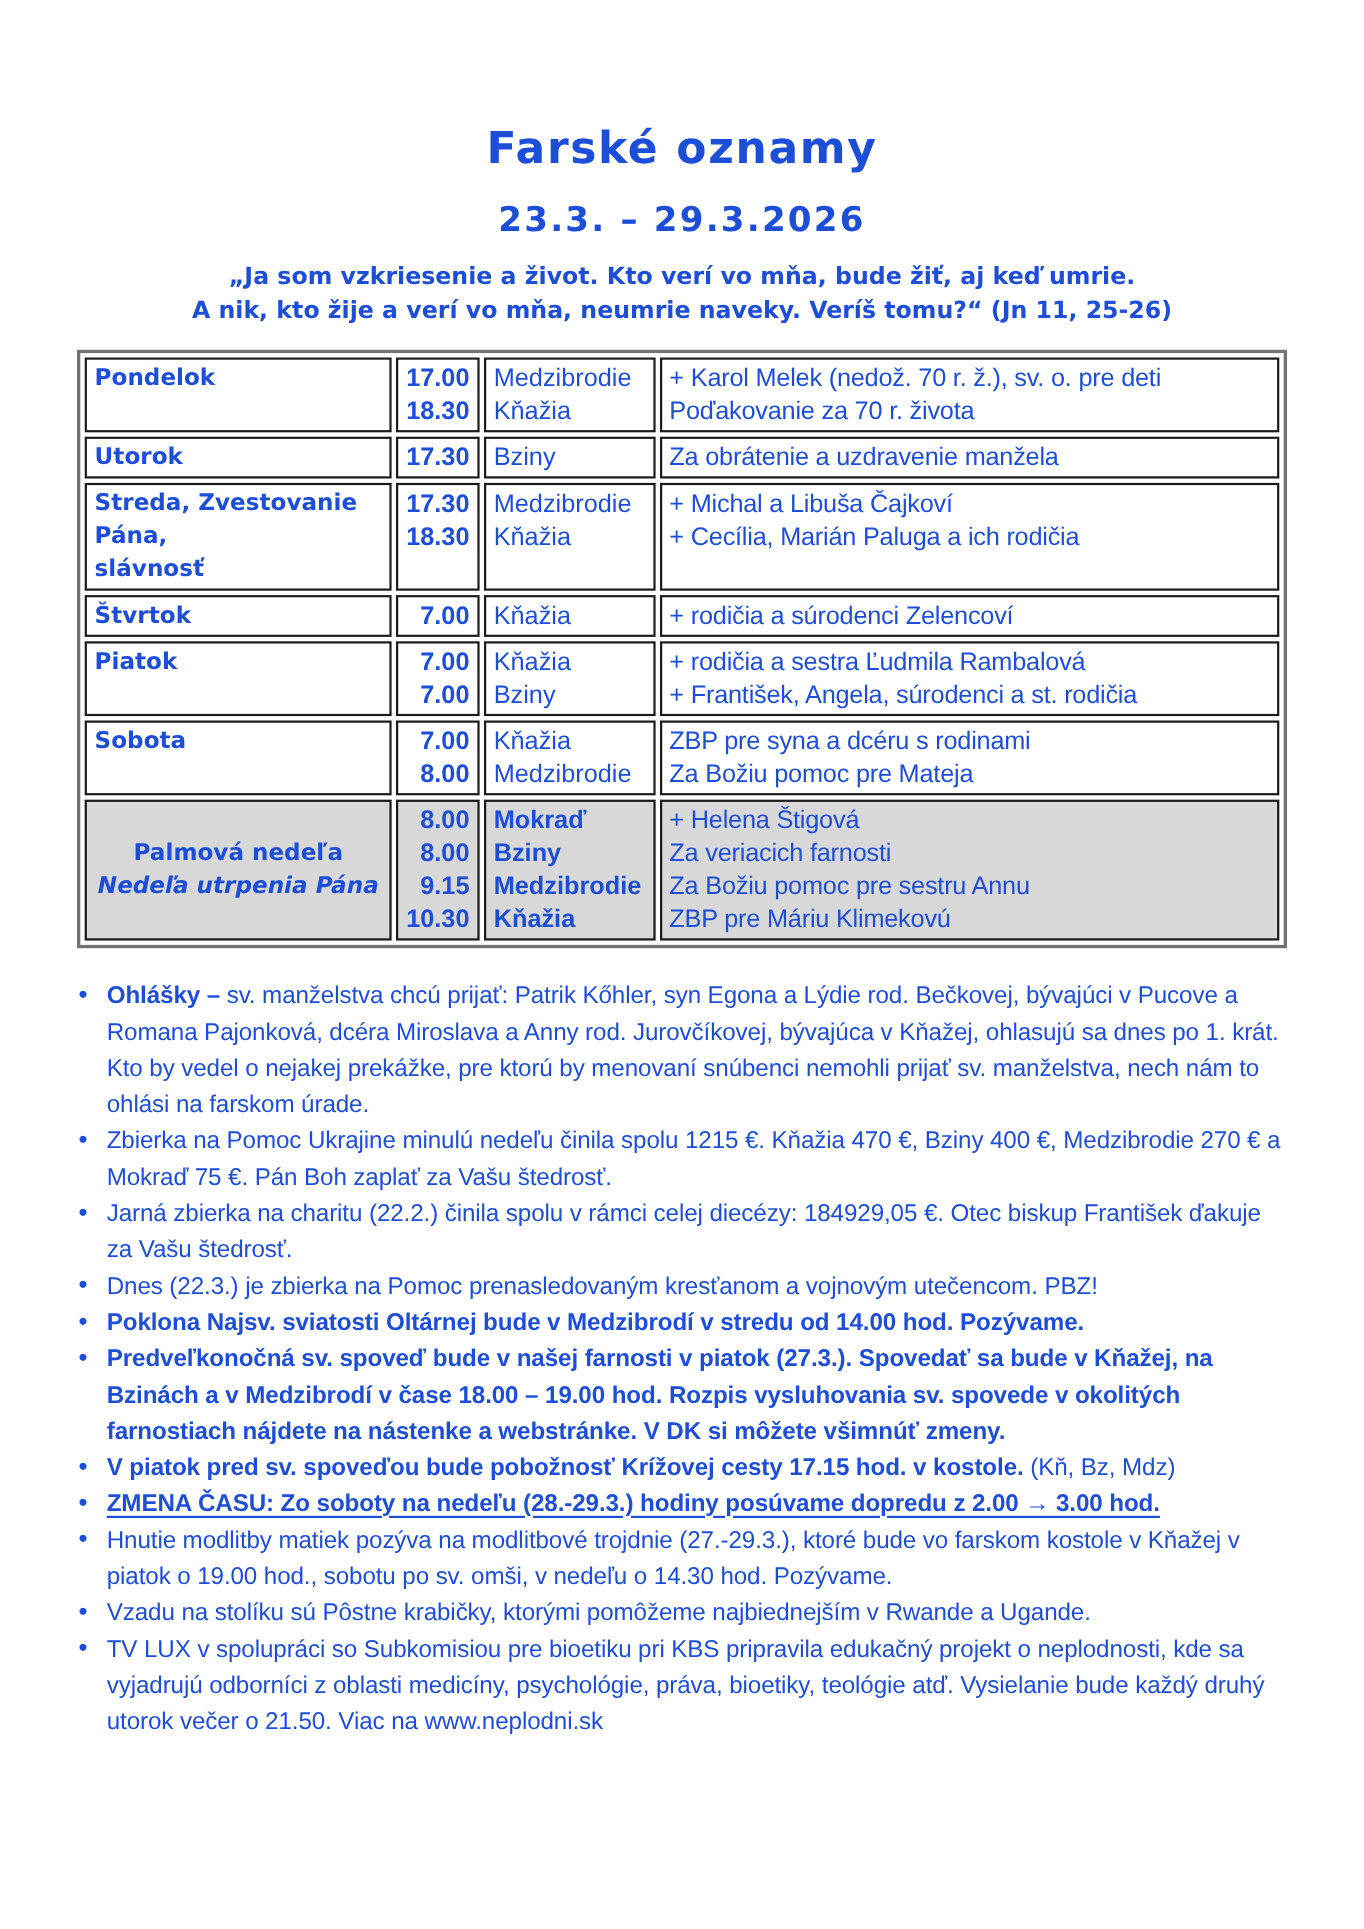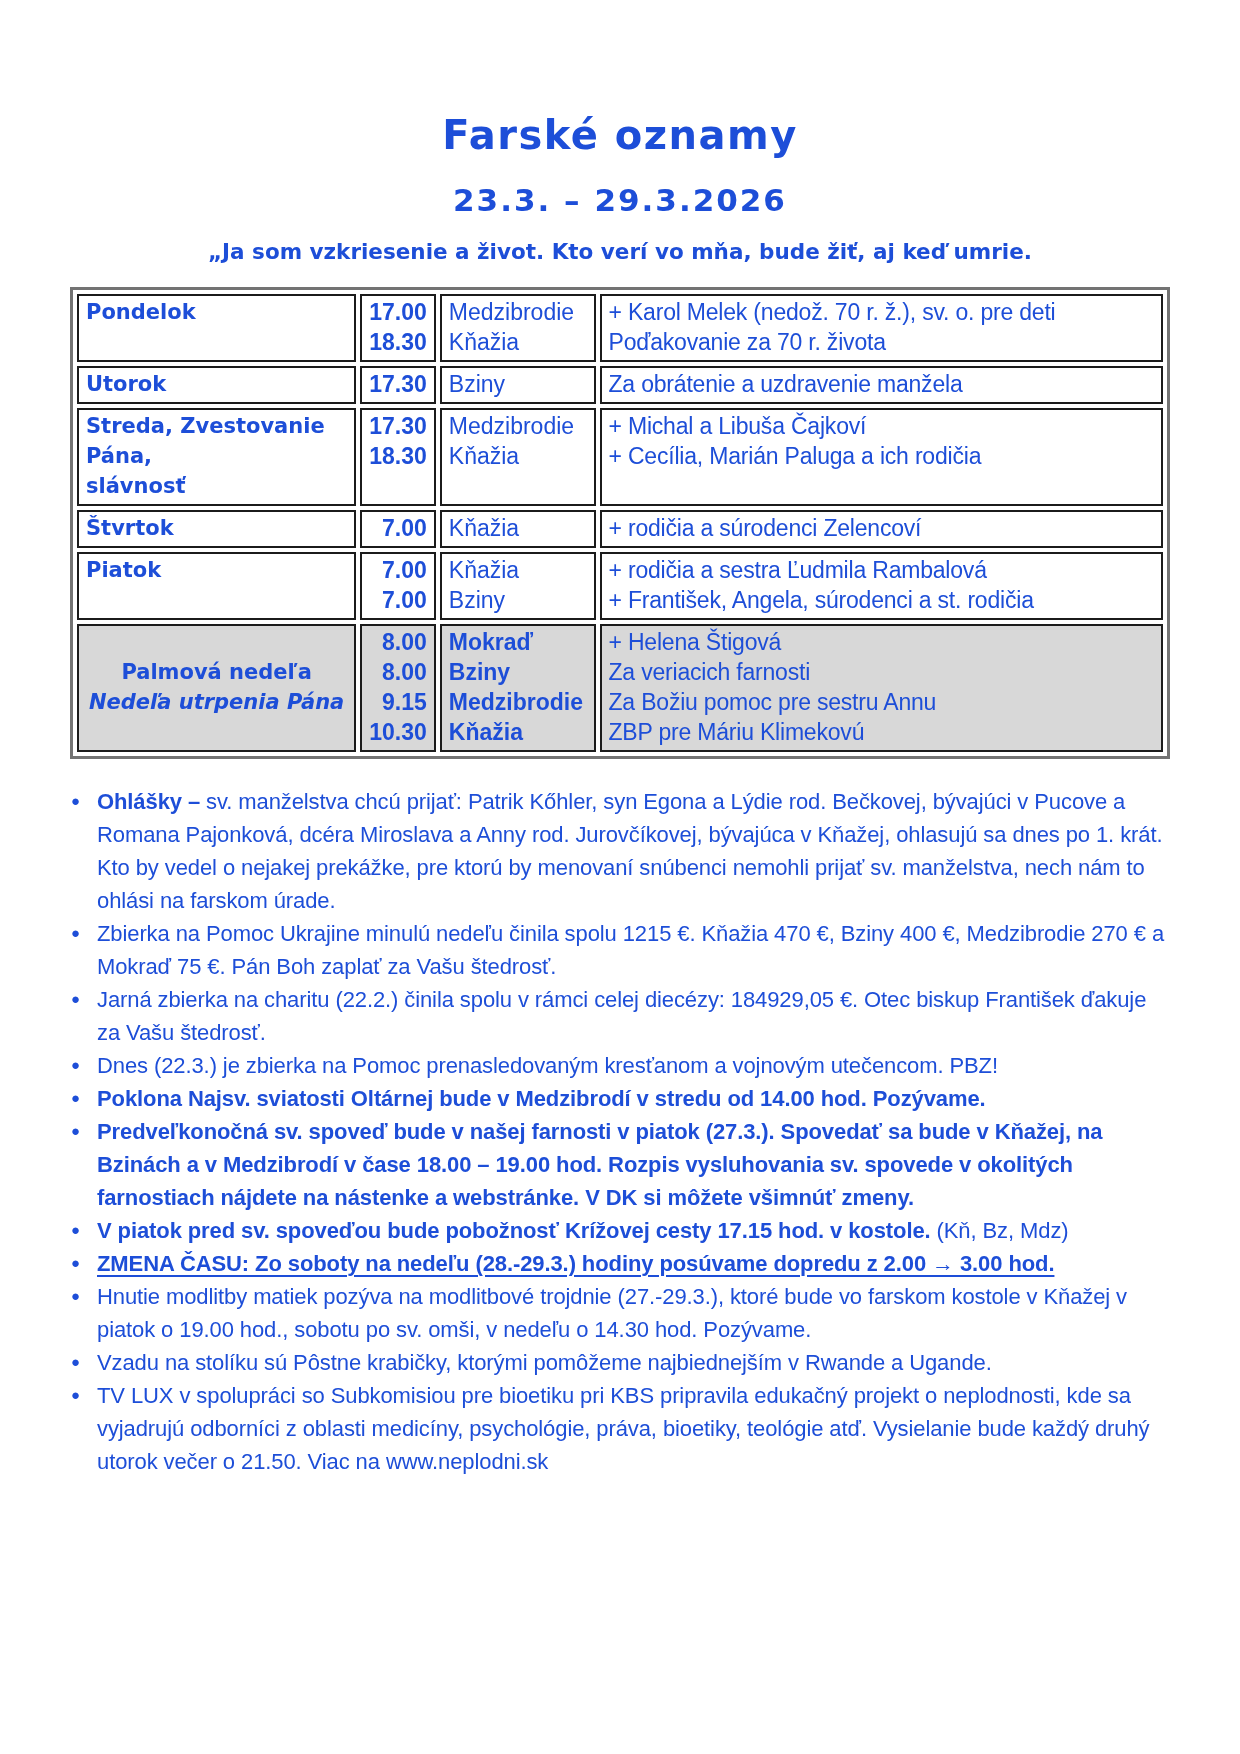--- a/index.html
+++ b/index.html
@@ -96,20 +96,21 @@
 </head>
 <body>
 
 <div class="page">
 
   <h1 class="title">Farské oznamy</h1>
   <div class="date-range">23.3. – 29.3.2026</div>
 
   <div class="quote">
     <div>„Ja som vzkriesenie a život. Kto verí vo mňa, bude žiť, aj keď umrie.</div>
+    <div>A nik, kto žije a verí vo mňa, neumrie naveky. Veríš tomu?“ (Jn 11, 25-26)</div>
   </div>
 
   <table class="schedule">
     <tbody>
       <tr>
         <td class="day-cell">
           <div class="cell-line">Pondelok</div>
         </td>
         <td class="time-cell">
           <div class="cell-line">17.00</div>
@@ -178,20 +179,37 @@
           <div class="cell-line">7.00</div>
           <div class="cell-line">7.00</div>
         </td>
         <td class="place-cell">
           <div class="cell-line">Kňažia</div>
           <div class="cell-line">Bziny</div>
         </td>
         <td class="intent-cell">
           <div class="cell-line">+ rodičia a sestra Ľudmila Rambalová</div>
           <div class="cell-line">+ František, Angela, súrodenci a st. rodičia</div>
+        </td>
+      </tr>
+      <tr>
+        <td class="day-cell">
+          <div class="cell-line">Sobota</div>
+        </td>
+        <td class="time-cell">
+          <div class="cell-line">7.00</div>
+          <div class="cell-line">8.00</div>
+        </td>
+        <td class="place-cell">
+          <div class="cell-line">Kňažia</div>
+          <div class="cell-line">Medzibrodie</div>
+        </td>
+        <td class="intent-cell">
+          <div class="cell-line">ZBP pre syna a dcéru s rodinami</div>
+          <div class="cell-line">Za Božiu pomoc pre Mateja</div>
         </td>
       </tr>
       <tr class="sunday">
         <td class="day-cell">
           <div class="cell-line">Palmová nedeľa</div>
           <div class="cell-line day2">Nedeľa utrpenia Pána</div>
         </td>
         <td class="time-cell">
           <div class="cell-line">8.00</div>
           <div class="cell-line">8.00</div>

